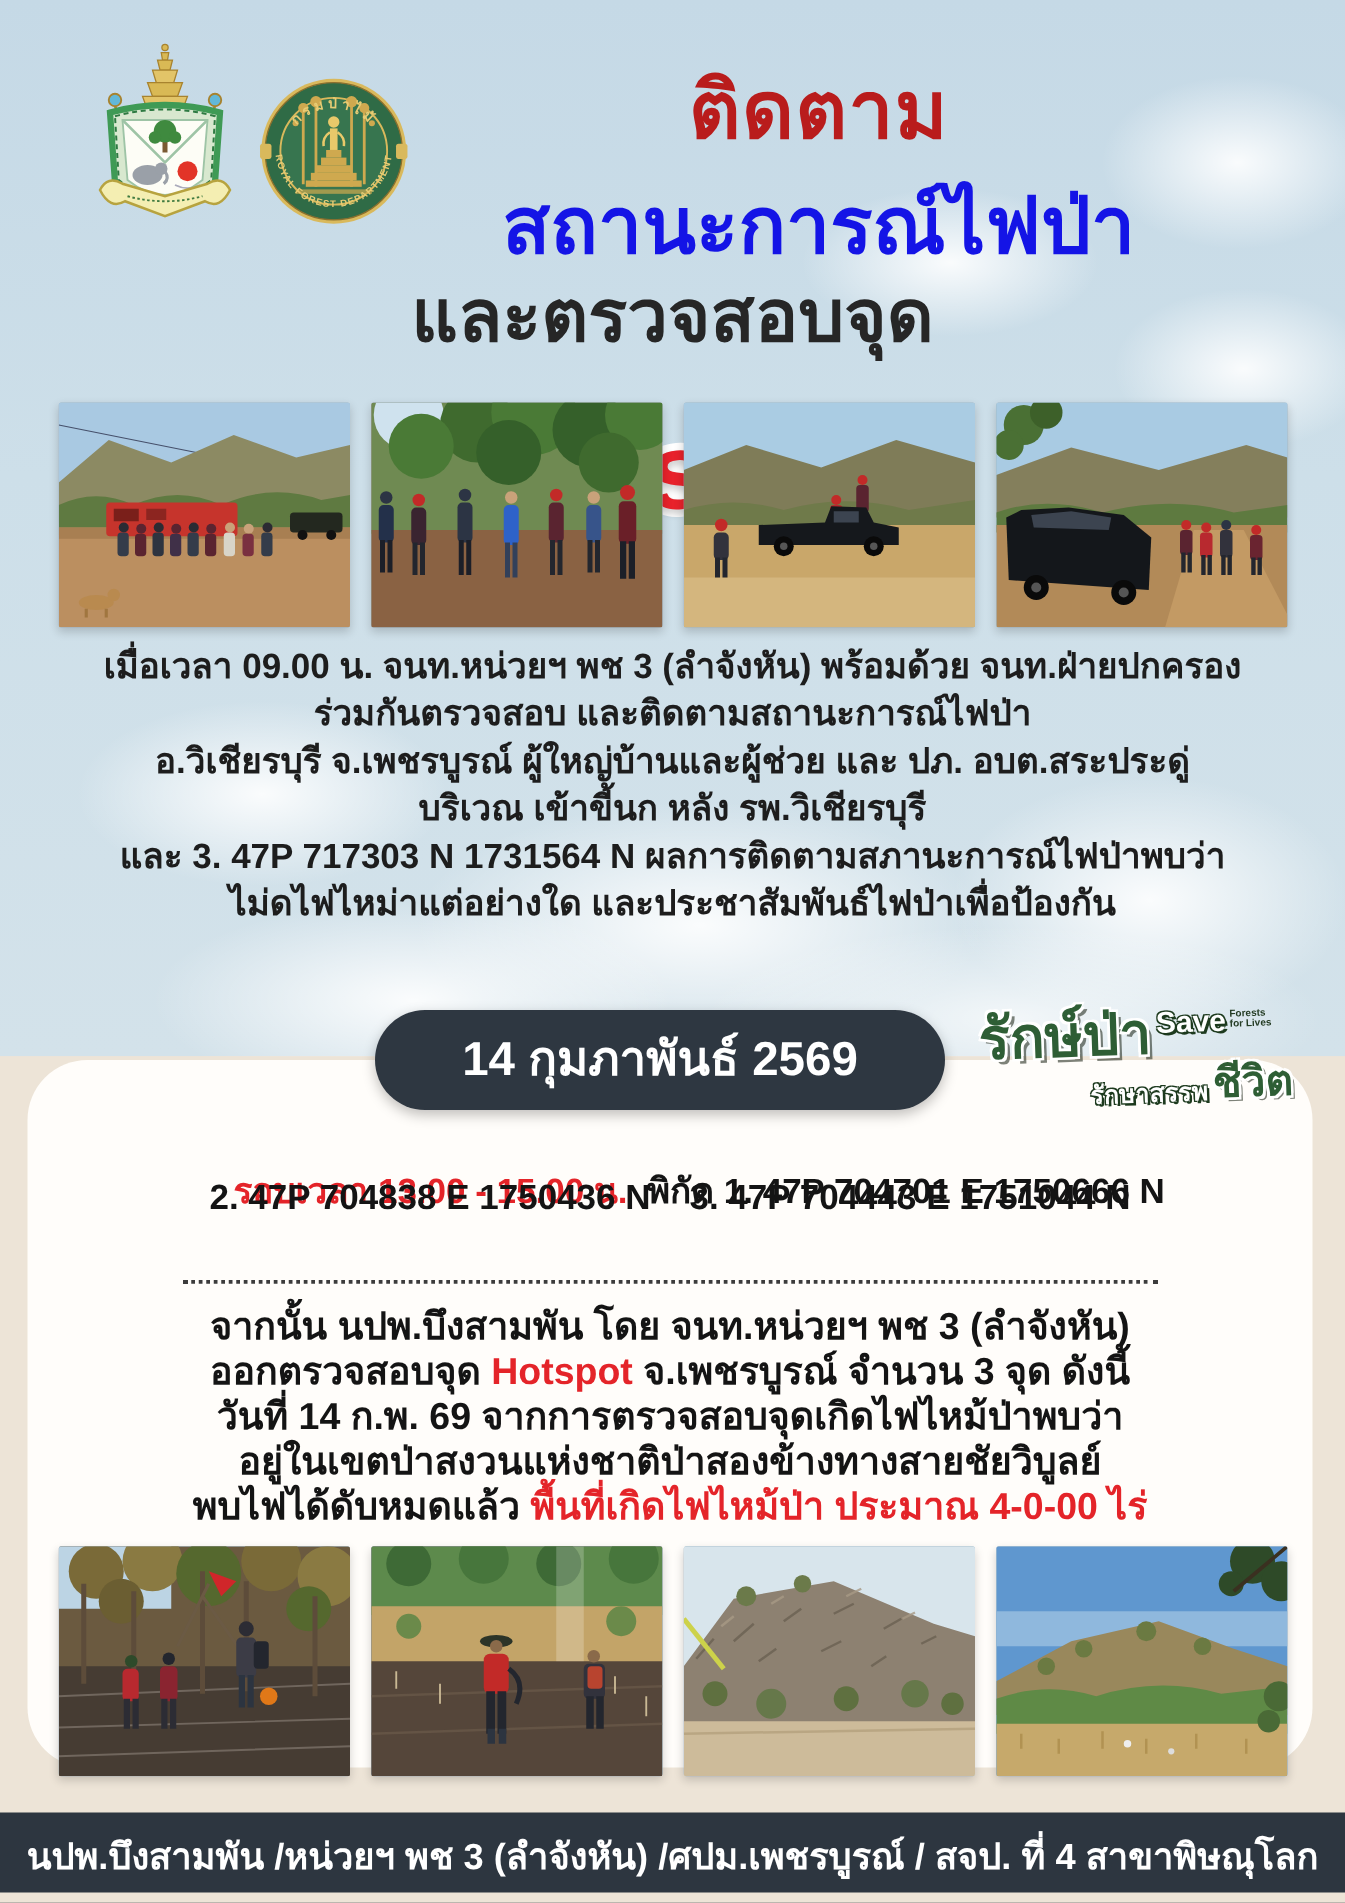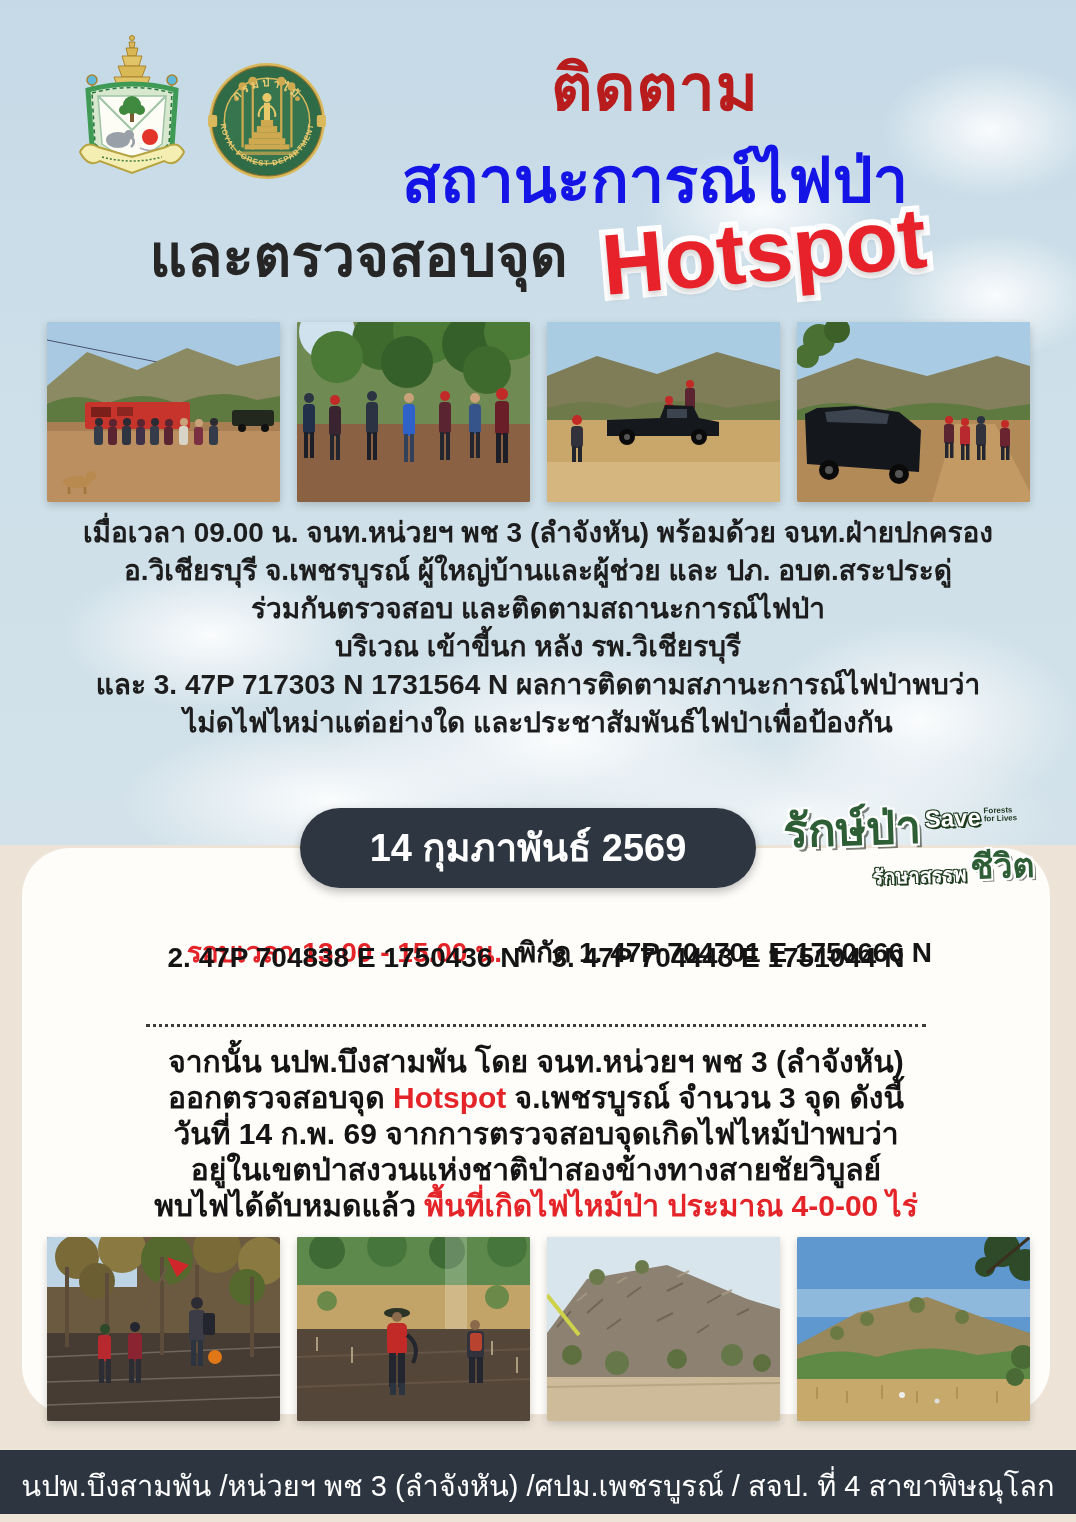--- a/index.html
+++ b/index.html
@@ -15,21 +15,21 @@
     background:radial-gradient(ellipse at center,rgba(255,255,255,.9) 0%,rgba(255,255,255,0) 70%);}
   
   .emblem1{position:absolute;left:76px;top:34px;width:112px;height:154px;}
   .emblem2{position:absolute;left:206px;top:60px;width:122px;height:122px;}
   
   .title-l1{position:absolute;left:234px;top:36px;width:842px;text-align:center;
     font-size:64px;font-weight:800;color:#b91c1c;letter-spacing:1px;}
   .title-l2{position:absolute;left:234px;top:130px;width:842px;text-align:center;
     font-size:63px;font-weight:800;color:#1414e6;}
   .title-l3{position:absolute;left:0;top:206px;width:1076px;display:flex;
-    justify-content:center;align-items:center;gap:34px;}
+    justify-content:center;align-items:center;gap:34px;flex-direction:column;}
   .title-l3-th{font-size:58px;font-weight:800;color:#262626;}
   .hotspot-big{font-size:86px;font-weight:800;color:#e8222b;
     transform:rotate(-5deg) translateY(-4px);display:inline-block;
     -webkit-text-stroke:12px #ffffff;paint-order:stroke fill;
     text-shadow:0 4px 6px rgba(0,0,0,.18);}
   
   .photo-row{position:absolute;display:flex;gap:17px;}
   .photo-row.top{left:47px;top:322px;}
   .photo{width:233px;height:180px;border-radius:2px;overflow:hidden;
     box-shadow:0 3px 8px rgba(0,0,0,.18);background:#9db8c9;}
@@ -66,21 +66,21 @@
   .lineC{top:136px;}
   .red{color:#e42429;}
   .divider{position:absolute;left:124px;top:176px;width:780px;
     border-top:3px dotted #3c3c3c;}
   .para2{position:absolute;left:0;top:196px;width:1028px;text-align:center;
     font-size:30px;font-weight:800;color:#141414;line-height:36px;}
   .photo-row.bottom{left:25px;top:389px;}
   .photo.tall{height:184px;}
   
   .footer{position:absolute;left:0;top:1450px;width:1076px;height:64px;
-    background:#2d3640;color:#ffffff;font-size:29px;font-weight:400;
+    background:#2d3640;color:#ffffff;font-size:29px;font-weight:700;
     text-align:center;line-height:72px;z-index:6;}
 </style>
 </head>
 <body>
 
 <div id="poster">
 
   <div class="sky">
     <div class="cloud" style="left:640px;top:150px;width:240px;height:120px;"></div>
     <div class="cloud" style="left:880px;top:60px;width:220px;height:140px;"></div>
@@ -303,22 +303,22 @@
             <rect x="203" y="106" width="10" height="20" rx="3" fill="#6a2430"></rect>
             <rect x="204" y="124" width="3.5" height="14" fill="#23262e"></rect>
             <rect x="209" y="124" width="3.5" height="14" fill="#23262e"></rect>
         </g>
       </svg>
     </div>
   </div>
 
   <div class="report1">
     <div>เมื่อเวลา 09.00 น. จนท.หน่วยฯ พช 3 (ลำจังหัน) พร้อมด้วย จนท.ฝ่ายปกครอง</div>
+    <div>ร่วมกันตรวจสอบ และติดตามสถานะการณ์ไฟป่า</div>
     <div>อ.วิเชียรบุรี จ.เพชรบูรณ์ ผู้ใหญ่บ้านและผู้ช่วย และ ปภ. อบต.สระประดู่</div>
-    <div>ร่วมกันตรวจสอบ และติดตามสถานะการณ์ไฟป่า</div>
     <div>บริเวณ เข้าขี้นก หลัง รพ.วิเชียรบุรี</div>
     <div>และ 3. 47P 717303 N 1731564 N ผลการติดตามสภานะการณ์ไฟป่าพบว่า</div>
     <div>ไม่ดไฟไหม่าแต่อย่างใด และประชาสัมพันธ์ไฟป่าเพื่อป้องกัน</div>
   </div>
 
   <div class="date-pill">14 กุมภาพันธ์ 2569</div>
   <div class="campaign">
     <div class="camp-row1">
       <span class="camp-main">รักษ์ป่า</span>
       <span class="camp-save">Save</span>

